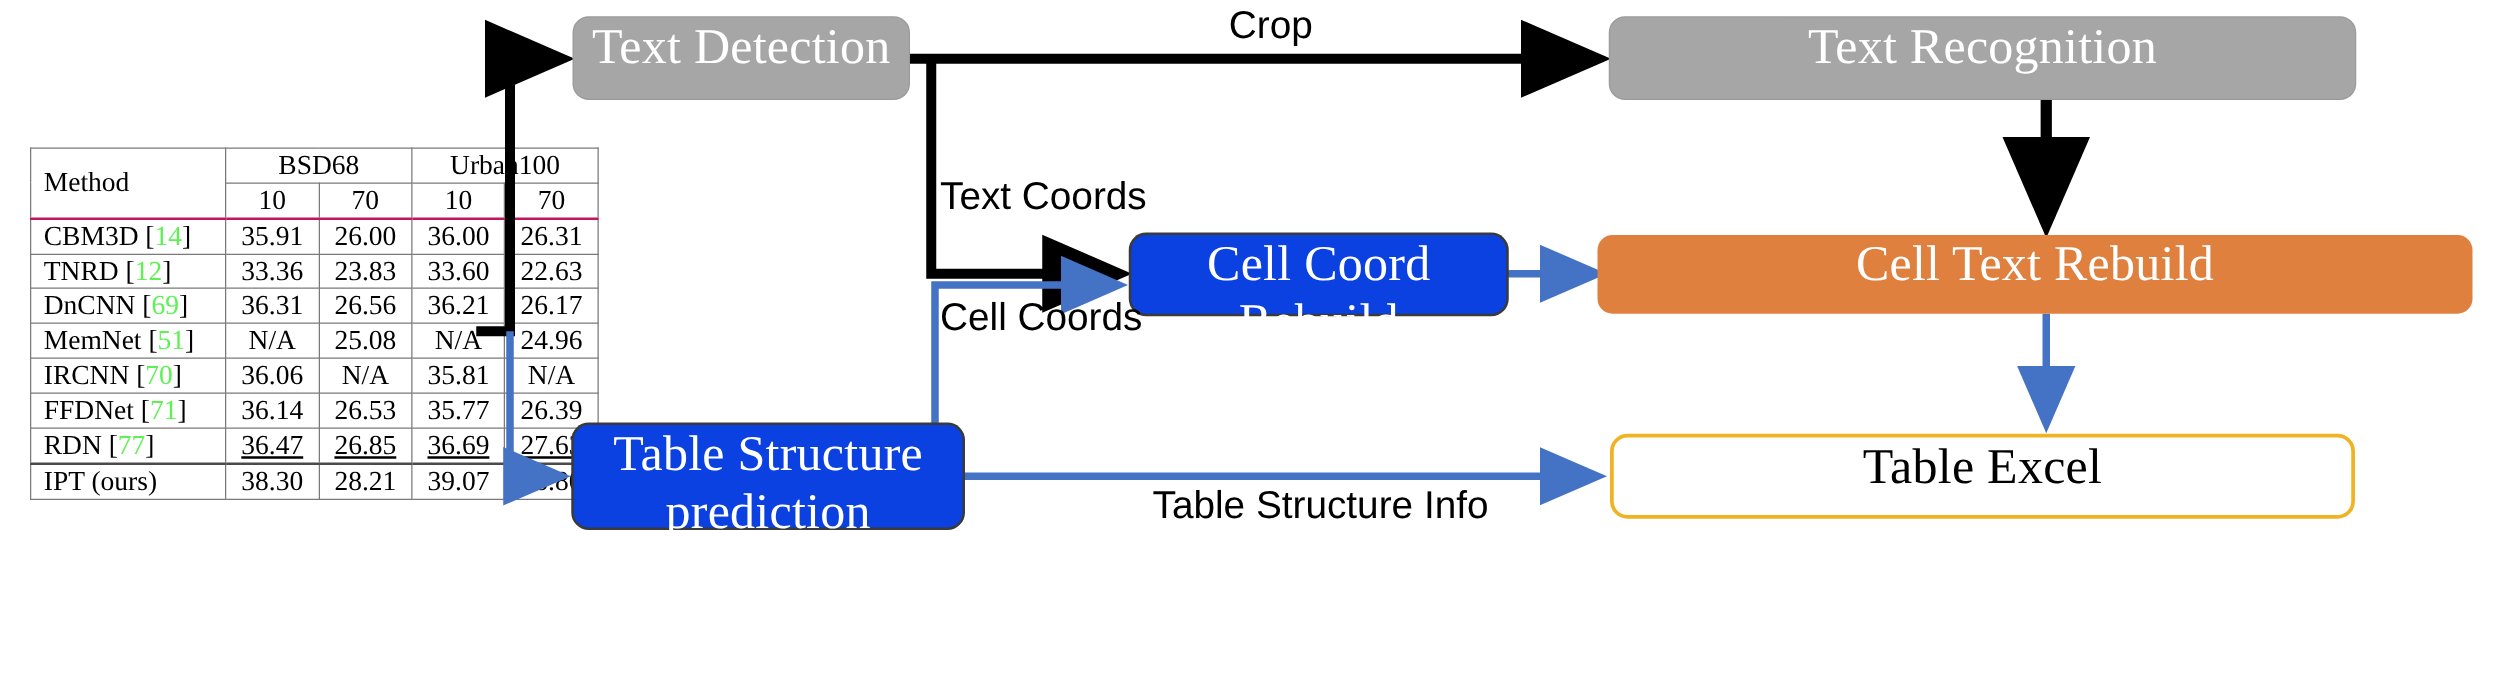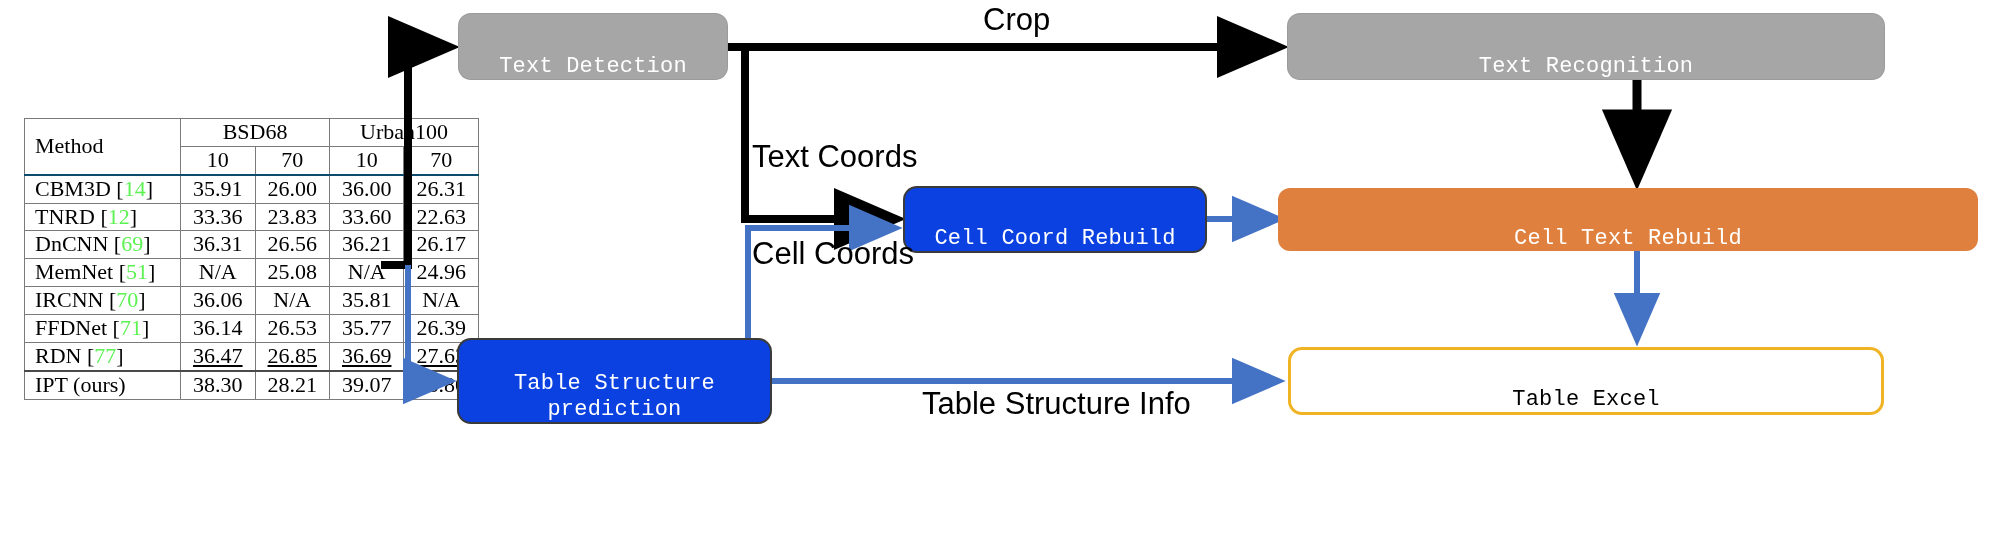--- a/index.html
+++ b/index.html
@@ -44,49 +44,49 @@
   table.res th.method-head {
     text-align: left;
     padding-left: 10px;
     vertical-align: middle;
   }
   table.res td.method-cell {
     text-align: left;
     padding-left: 10px;
   }
   table.res tr.first-body td {
-    border-top: 2px solid #0c4a6e;
+    border-top: 2px solid #be185d;
   }
   .ref {
     color: #5CF252;
   }
   .under {
     text-decoration: underline;
   }
   .bold {
     font-weight: bold;
   }
   table.res tr.ipt td {
     border-top: 2px solid #4a4a4a;
   }
 
   
   .node {
     position: absolute;
     box-sizing: border-box;
     display: flex;
-    align-items: flex-end;
+    align-items: flex-start;
     justify-content: center;
     text-align: center;
     border-radius: 12px;
     color: #ffffff;
-    font-size: 22px;
+    font-size: 40px;
     line-height: 1.15;
     letter-spacing: 0.2px;
-    font-family: Liberation Mono, monospace;
+    font-family: Liberation Serif, serif;
   }
   .node.gray {
     background: #A6A6A6;
     box-shadow: 0 0 0 1px #9b9b9b;
   }
   .node.blue {
     background: #0B41E0;
     box-shadow: 0 0 0 2px #3a3a3a;
   }
   .node.orange {

